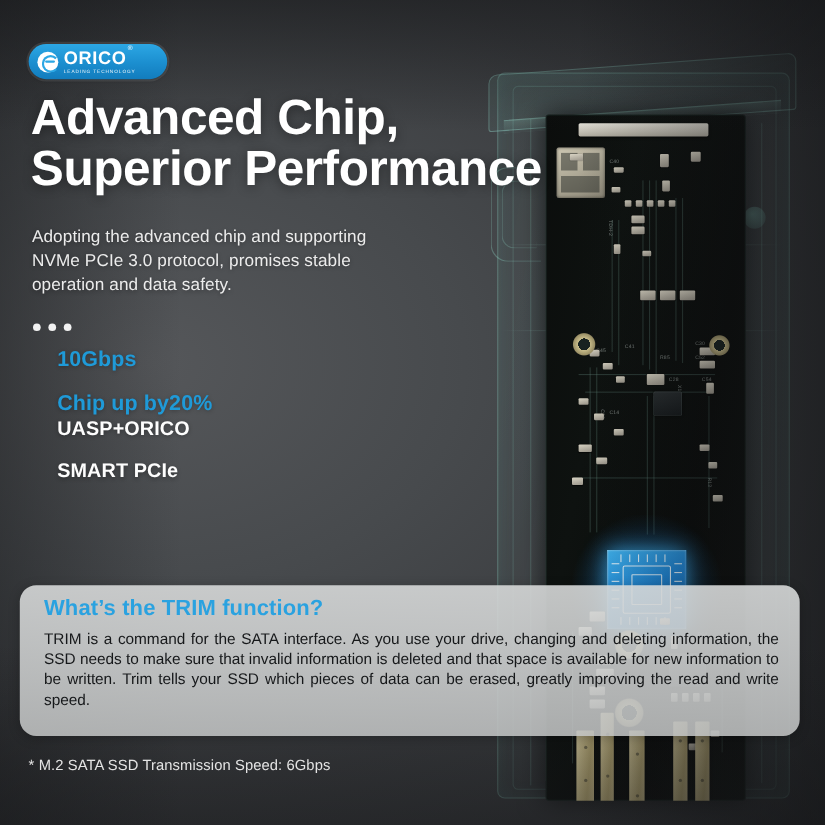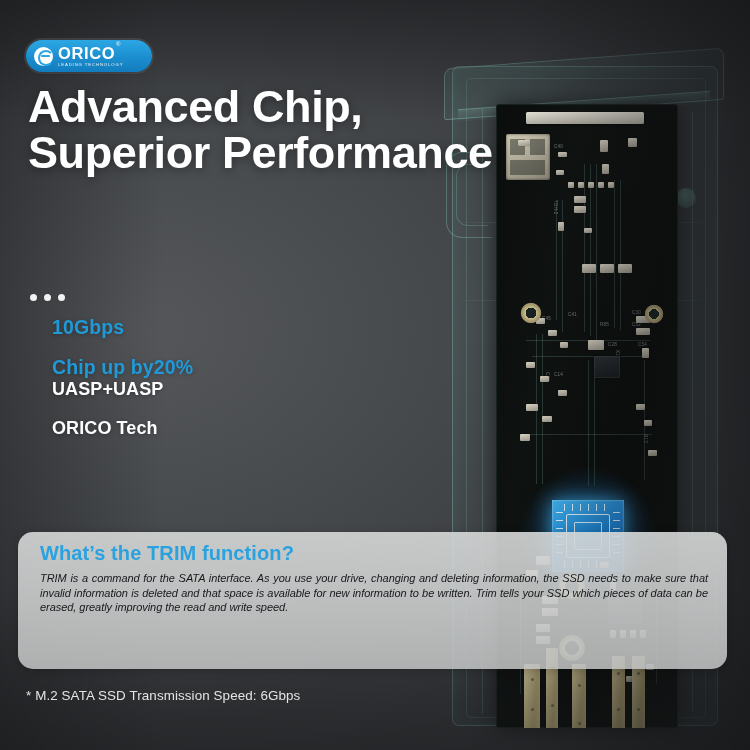--- a/index.html
+++ b/index.html
@@ -151,22 +151,22 @@
 
   
   .trim { position:absolute; left:18px; top:532px; width:709px; height:137px;
     border-radius:15px;
     background:linear-gradient(180deg, rgba(214,216,216,.90) 0%, rgba(205,207,207,.88) 55%, rgba(196,198,198,.86) 100%);
     box-shadow:0 2px 10px rgba(0,0,0,.22);
     overflow:hidden; }
   .trim-h { position:absolute; left:22px; top:10px; font-size:20px; font-weight:bold; color:#2aa2e0;
             letter-spacing:.1px; }
   .trim-b { position:absolute; left:22px; top:39px; width:668px;
-            font-size:11px; line-height:1.33; color:#16181a; letter-spacing:-.05px;
-            text-align:justify;font-style:italic; }
+            font-size:14px; line-height:1.33; color:#16181a; letter-spacing:-.05px;
+            text-align:justify; }
 
   
   .note { position:absolute; left:26px; top:688px; font-size:13.4px; color:#e4e4e4; letter-spacing:.1px; }
 </style>
 </head>
 <body>
 
 <div id="page">
 
   <div id="product">
@@ -354,37 +354,38 @@
         <span class="logo-name"><span>ORICO</span><sup>®</sup></span>
         <span class="logo-sub">LEADING TECHNOLOGY</span>
       </span>
     </div>
 
     <h1 class="headline">
       <span>Advanced Chip,</span>
       <span>Superior Performance</span>
     </h1>
 
+    <p class="desc">Adopting the advanced chip and supporting NVMe PCIe 3.0 protocol, promises stable operation and data safety.</p>
 
     <div class="dots">
       <i></i>
       <i></i>
       <i></i>
     </div>
 
     <div class="features">
       <div class="feat">
         <div class="feat-hi">10Gbps</div>
       </div>
       <div class="feat">
         <div class="feat-hi">Chip up by20%</div>
-        <div class="feat-sub">UASP+UASP</div>
+        <div class="feat-sub">UASP+ORICO</div>
       </div>
       <div class="feat">
-        <div class="feat-sub">ORICO Tech</div>
+        <div class="feat-sub">SMART PCIe</div>
       </div>
     </div>
   </div>
 
   <div class="trim">
     <div class="trim-h">What’s the TRIM function?</div>
     <div class="trim-b">TRIM is a command for the SATA interface. As you use your drive, changing and deleting information, the SSD needs to make sure that invalid information is deleted and that space is available for new information to be written. Trim tells your SSD which pieces of data can be erased, greatly improving the read and write speed.</div>
   </div>
 
   <div class="note">* M.2 SATA SSD Transmission Speed: 6Gbps</div>

